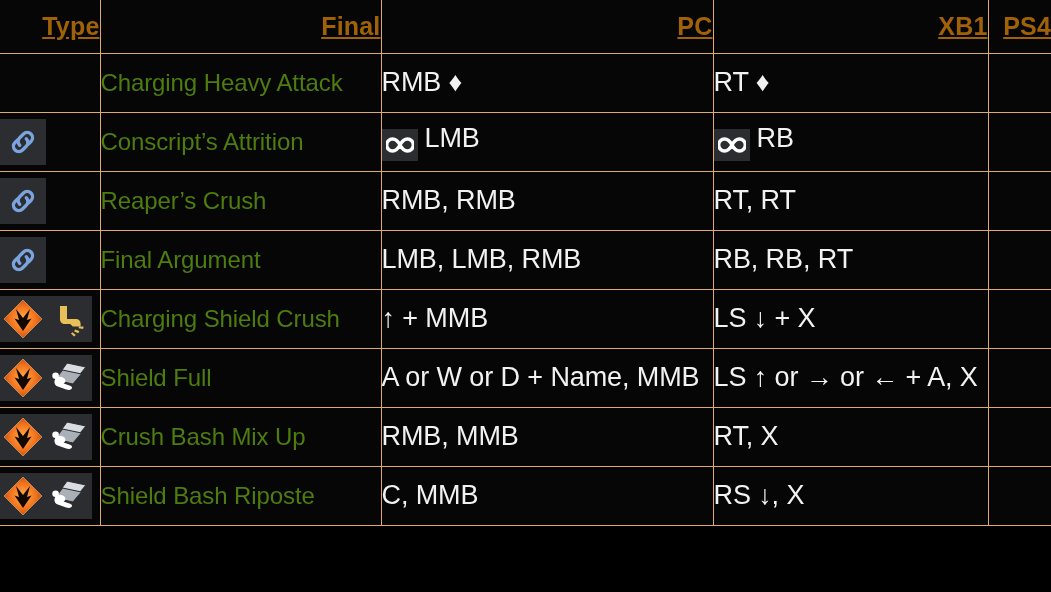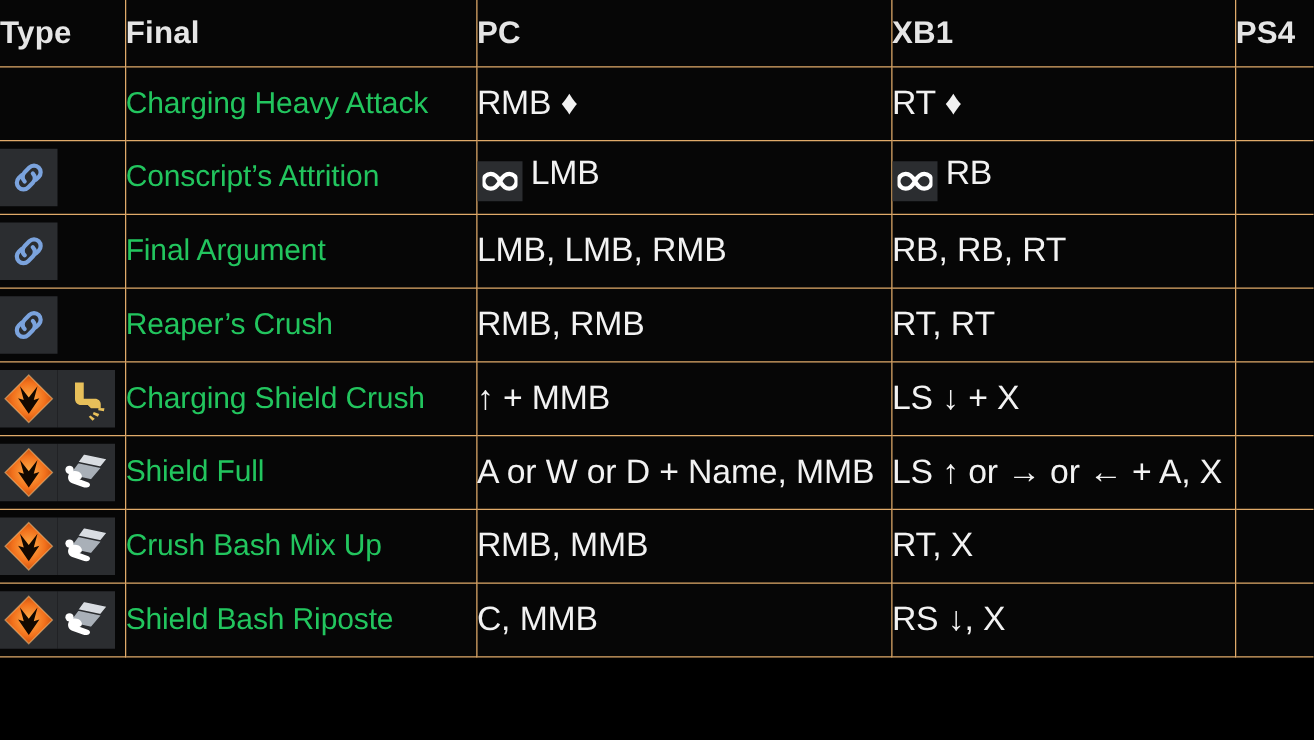--- a/index.html
+++ b/index.html
@@ -36,35 +36,36 @@
     box-sizing: border-box;
   }
 
   
   #moveset-table tr > *:first-child { border-left: none; }
   #moveset-table tr > *:last-child  { border-right: none; }
   #moveset-table thead th { border-top: none; }
 
   thead th {
     height: 53px;
-    text-align: left;
-    color: #e5e5e5;
+    text-align: right;
+    color: #a16207;
     font-size: 25px;
     font-weight: bold;
     letter-spacing: .2px;
     padding-left: 14px;
+    text-decoration: underline;
   }
 
   tbody tr { height: 59px; }
 
   td.cell-type {
     padding-left: 2px;
   }
   td.cell-text {
-    color: #22c55e;
+    color: #4d7c0f;
     font-size: 24px;
     font-weight: 400;
     padding-left: 14px;
     white-space: nowrap;
     letter-spacing: -0.1px;
   }
   td.cell-input {
     color: #f2f2f2;
     font-size: 27px;
     padding-left: 14px;
@@ -168,41 +169,41 @@
             <span class="icon-box">
               <svg width="30" height="30" viewBox="0 0 32 32">
     <g fill="none" stroke="#7ba3dd" stroke-width="3.6" stroke-linecap="round">
       <path d="M12.5 19.5 A5.6 5.6 0 0 1 12.5 11.5 L16.5 7.5 A5.6 5.6 0 0 1 24.5 15.5 L22 18"></path>
       <path d="M19.5 12.5 A5.6 5.6 0 0 1 19.5 20.5 L15.5 24.5 A5.6 5.6 0 0 1 7.5 16.5 L10 14"></path>
     </g>
               </svg>
             </span>
           </div>
         </td>
-        <td class="cell-text">Final Argument</td>
-        <td class="cell-input"><span>LMB, LMB, RMB</span></td>
-        <td class="cell-input"><span>RB, RB, RT</span></td>
+        <td class="cell-text">Reaper’s Crush</td>
+        <td class="cell-input"><span>RMB, RMB</span></td>
+        <td class="cell-input"><span>RT, RT</span></td>
         <td class="cell-input"></td>
       </tr>
       <tr>
         <td class="cell-type">
           <div class="icon-row">
             <span class="icon-box">
               <svg width="30" height="30" viewBox="0 0 32 32">
     <g fill="none" stroke="#7ba3dd" stroke-width="3.6" stroke-linecap="round">
       <path d="M12.5 19.5 A5.6 5.6 0 0 1 12.5 11.5 L16.5 7.5 A5.6 5.6 0 0 1 24.5 15.5 L22 18"></path>
       <path d="M19.5 12.5 A5.6 5.6 0 0 1 19.5 20.5 L15.5 24.5 A5.6 5.6 0 0 1 7.5 16.5 L10 14"></path>
     </g>
               </svg>
             </span>
           </div>
         </td>
-        <td class="cell-text">Reaper’s Crush</td>
-        <td class="cell-input"><span>RMB, RMB</span></td>
-        <td class="cell-input"><span>RT, RT</span></td>
+        <td class="cell-text">Final Argument</td>
+        <td class="cell-input"><span>LMB, LMB, RMB</span></td>
+        <td class="cell-input"><span>RB, RB, RT</span></td>
         <td class="cell-input"></td>
       </tr>
       <tr>
         <td class="cell-type">
           <div class="icon-row">
             <span class="icon-box">
               <svg width="40" height="40" viewBox="0 0 40 40">
     <defs>
       <radialGradient id="ubg" cx="50%" cy="50%" r="62%">
         <stop offset="0%" stop-color="#ffb04a"></stop>

